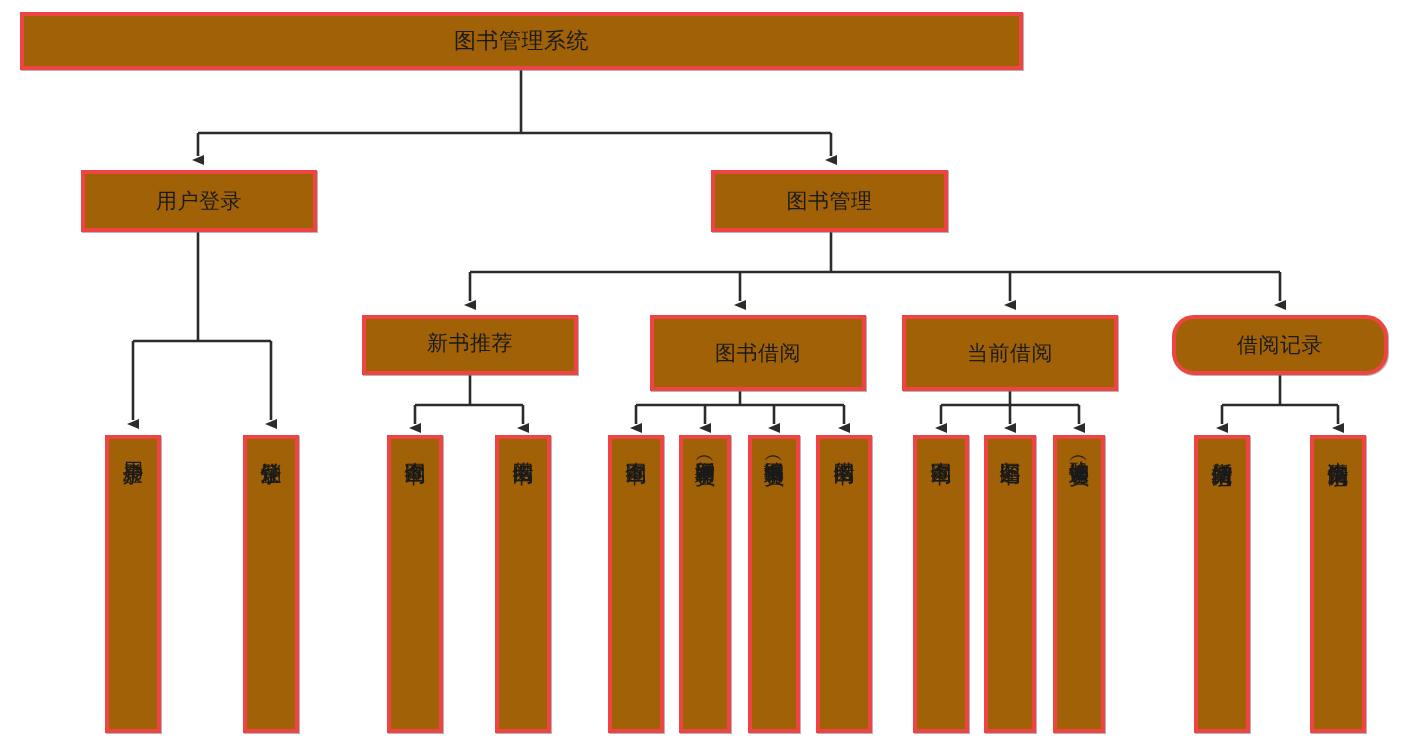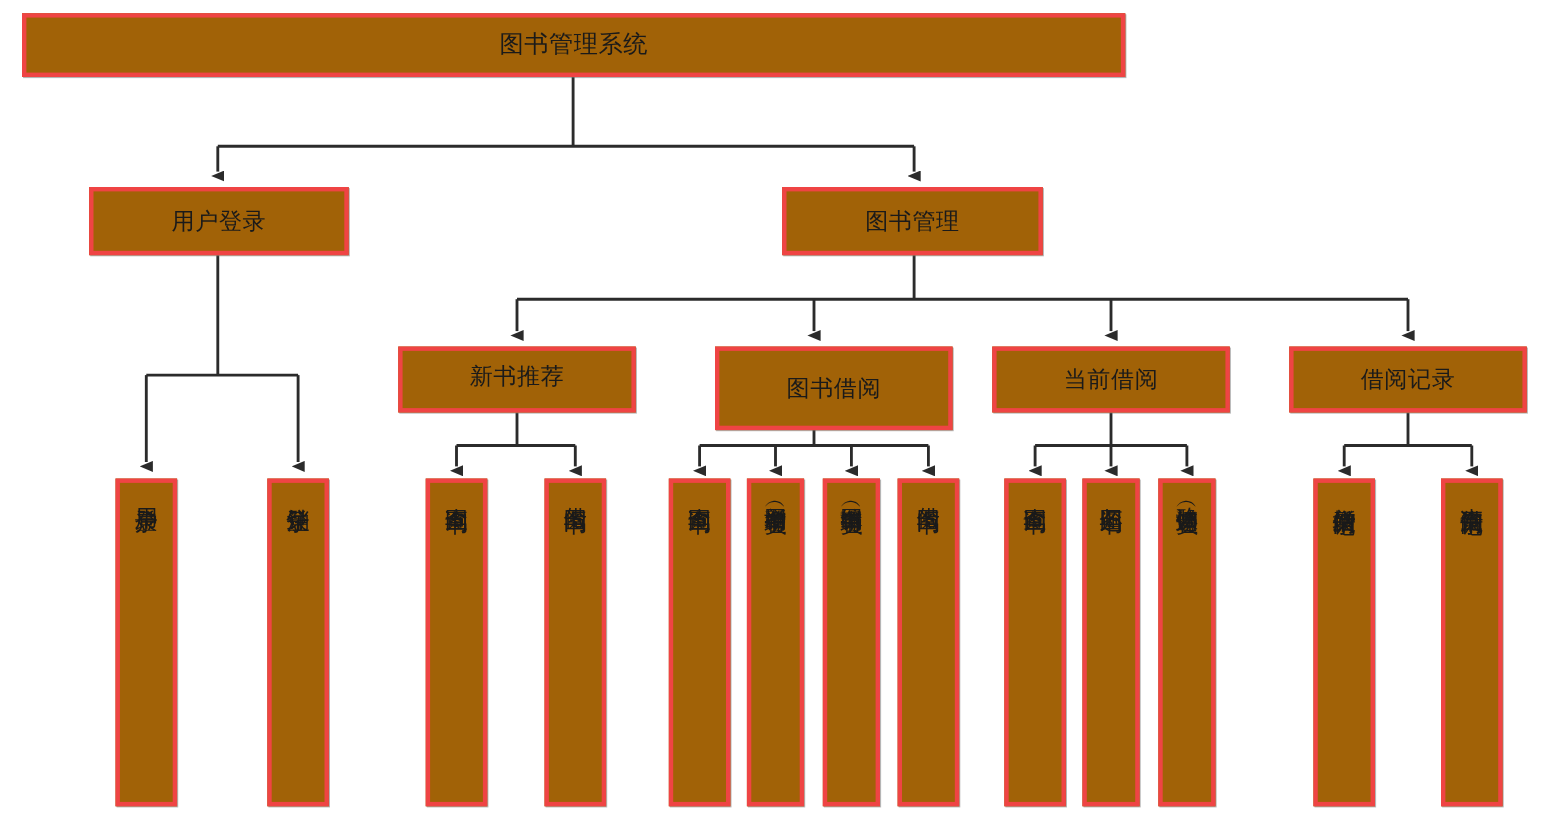--- a/index.html
+++ b/index.html
@@ -140,24 +140,24 @@
   <div class="node horiz" style="left:711px; top:170px; width:237px; height:62px;">
     <span class="label">图书管理</span>
   </div>
 
   <div class="node horiz" style="left:362px; top:315px; width:216px; height:60px;font-family:Liberation Mono, monospace;">
     <span class="label">新书推荐</span>
   </div>
   <div class="node horiz" style="left:632px; top:315px; width:216px; height:76px;margin-left:18px;">
     <span class="label">图书借阅</span>
   </div>
-  <div class="node horiz" style="left:902px; top:315px; width:216px; height:60px;">
+  <div class="node horiz" style="left:902px; top:315px; width:216px; height:76px;">
     <span class="label">当前借阅</span>
   </div>
-  <div class="node horiz" style="left:1172px; top:315px; width:216px; height:60px;">
+  <div class="node horiz" style="left:1172px; top:315px; width:216px; height:60px;border-radius:22px;">
     <span class="label">借阅记录</span>
   </div>
 
   <div class="node vert" style="left:105px; top:435px; width:56px; height:298px;">
     <span class="label">用户登录</span>
   </div>
   <div class="node vert" style="left:243px; top:435px; width:56px; height:298px;">
     <span class="label">注销登录</span>
   </div>
 

